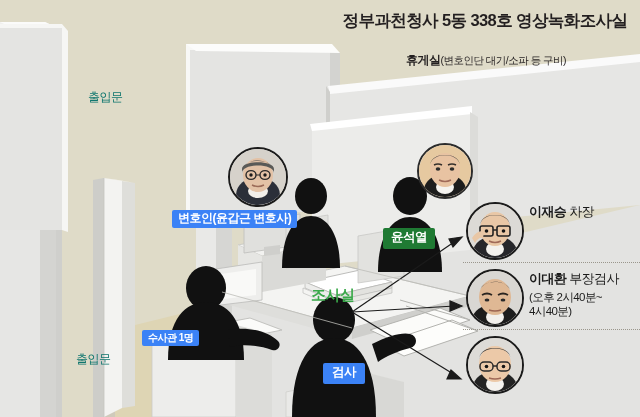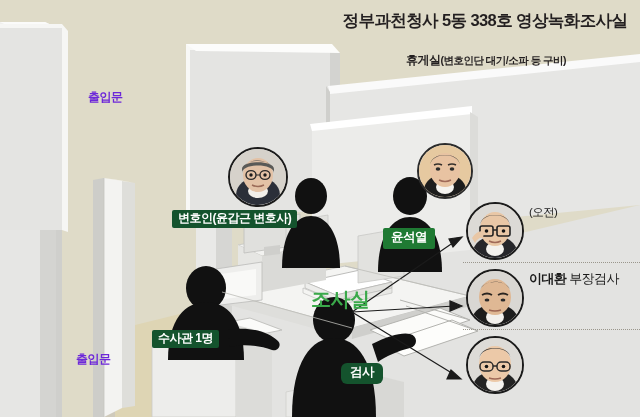--- a/index.html
+++ b/index.html
@@ -22,49 +22,49 @@
     letter-spacing:-0.6px;
     white-space:nowrap;
   }
   .sublabel{
     position:absolute;
     color:#231f20;
     white-space:nowrap;
     letter-spacing:-0.5px;
   }
   .sublabel .b{font-weight:bold;font-size:12px;}
-  .sublabel .n{font-weight:bold;font-size:10.5px;text-align:center;}
+  .sublabel .n{font-weight:normal;font-size:10.5px;text-align:center;}
   #lbl-rest{left:338px;top:50px;width:296px;text-align:center;}
   #lbl-hall{left:330px;top:116px;width:240px;text-align:center;}
 
   .doorlabel{
-    position:absolute;font-size:12px;font-weight:bold;color:#6d28d9;
+    position:absolute;font-size:12px;font-weight:normal;color:#0f766e;
     letter-spacing:-0.5px;white-space:nowrap;
   }
   #door-top{left:88px;top:89px;}
   #door-bot{left:76px;top:351px;}
 
   
   .badge{
     position:absolute;
-    background:#14532d;color:#ffffff;
+    background:#3b82f6;color:#ffffff;
     font-weight:bold;letter-spacing:-0.5px;
     white-space:nowrap;
     padding:2px 6px 3px 6px;
     border-radius:2px;
     line-height:1.1;
   }
   #badge-lawyer{left:172px;top:210px;font-size:12px;}
   #badge-yoon{left:383px;top:228px;font-size:12.5px;background:#1f7a33;padding:3px 8px 4px 8px;}
-  #badge-inv{left:152px;top:330px;font-size:12px;text-align:center;}
-  #badge-pros{left:341px;top:363px;font-size:12.5px;padding:3px 9px 4px 9px;border-radius:6px;}
+  #badge-inv{left:142px;top:330px;font-size:10px;text-align:center;}
+  #badge-pros{left:323px;top:363px;font-size:12.5px;padding:3px 9px 4px 9px;}
 
   .roomlabel{
     position:absolute;left:311px;top:286px;
-    font-size:20px;font-weight:bold;color:#3aa94a;
+    font-size:15px;font-weight:bold;color:#3aa94a;
     letter-spacing:-0.5px;white-space:nowrap;
   }
 
   
   #people{position:absolute;left:463px;top:196px;width:177px;}
   .person{position:relative;height:66px;}
   .person + .person{border-top:1px dotted #9a968c;}
   .pavatar{
     position:absolute;left:3px;top:6px;width:54px;height:54px;border-radius:50%;
     border:2px solid #1b1b1b;overflow:hidden;background:#d8d5cf;
@@ -318,41 +318,43 @@
           <rect x="12" y="22" width="13" height="10" rx="2" fill="none" stroke="#232323" stroke-width="1.6"></rect>
           <rect x="29" y="22" width="13" height="10" rx="2" fill="none" stroke="#232323" stroke-width="1.6"></rect>
           <line x1="25" y1="26" x2="29" y2="26" stroke="#232323" stroke-width="1.4"></line>
           <ellipse cx="18.5" cy="27" rx="1.8" ry="1.8" fill="#141414"></ellipse>
           <ellipse cx="35.5" cy="27" rx="1.8" ry="1.8" fill="#141414"></ellipse>
           <path d="M21 37 Q27 40 33 37" stroke="#a06a58" stroke-width="1.4" fill="none"></path>
           <path d="M4 34 C8 28 12 26 16 28 L15 34 C12 33 9 35 7 39 Z" fill="#e9c7a6"></path>
         </svg>
       </div>
       <div class="pinfo">
-        <div class="ptime">(오전)</div>
+        <div class="pname"><span>이재승</span> <span class="role" style="font-weight:normal">차장</span></div>
       </div>
     </div>
 
     <div class="person">
       <div class="pavatar">
         <svg viewBox="0 0 54 54" width="54" height="54">
           <rect width="54" height="54" fill="#d9d7d3"></rect>
           <ellipse cx="27" cy="49" rx="23" ry="16" fill="#1c1c1c"></ellipse>
           <ellipse cx="27" cy="46" rx="9" ry="7" fill="#f2f0ec"></ellipse>
           <ellipse cx="27" cy="26" rx="16" ry="18" fill="#dfb894"></ellipse>
           <path d="M11 22 C13 7 41 7 43 22 C42 14 35 11 27 11 C19 11 12 14 11 22 Z" fill="#2f2f2f"></path>
           <path d="M14 24 Q19 21 24 24" stroke="#2a2520" stroke-width="1.8" fill="none"></path>
           <path d="M30 24 Q35 21 40 24" stroke="#2a2520" stroke-width="1.8" fill="none"></path>
           <ellipse cx="19" cy="29" rx="2.4" ry="1.6" fill="#2a2a2a"></ellipse>
           <ellipse cx="35" cy="29" rx="2.4" ry="1.6" fill="#2a2a2a"></ellipse>
           <path d="M21 39 Q27 41 33 39" stroke="#9c6552" stroke-width="1.5" fill="none"></path>
         </svg>
       </div>
       <div class="pinfo">
         <div class="pname"><span>이대환</span> <span class="role">부장검사</span></div>
+        <div class="ptime" style="white-space:pre-line">(오후 2시40분~
+4시40분)</div>
       </div>
     </div>
 
     <div class="person">
       <div class="pavatar">
         <svg viewBox="0 0 54 54" width="54" height="54">
           <rect width="54" height="54" fill="#dddbd7"></rect>
           <ellipse cx="27" cy="49" rx="22" ry="16" fill="#232323"></ellipse>
           <ellipse cx="27" cy="46" rx="9" ry="7" fill="#f4f2ee"></ellipse>
           <ellipse cx="27" cy="26" rx="16" ry="18" fill="#ecc9a8"></ellipse>

